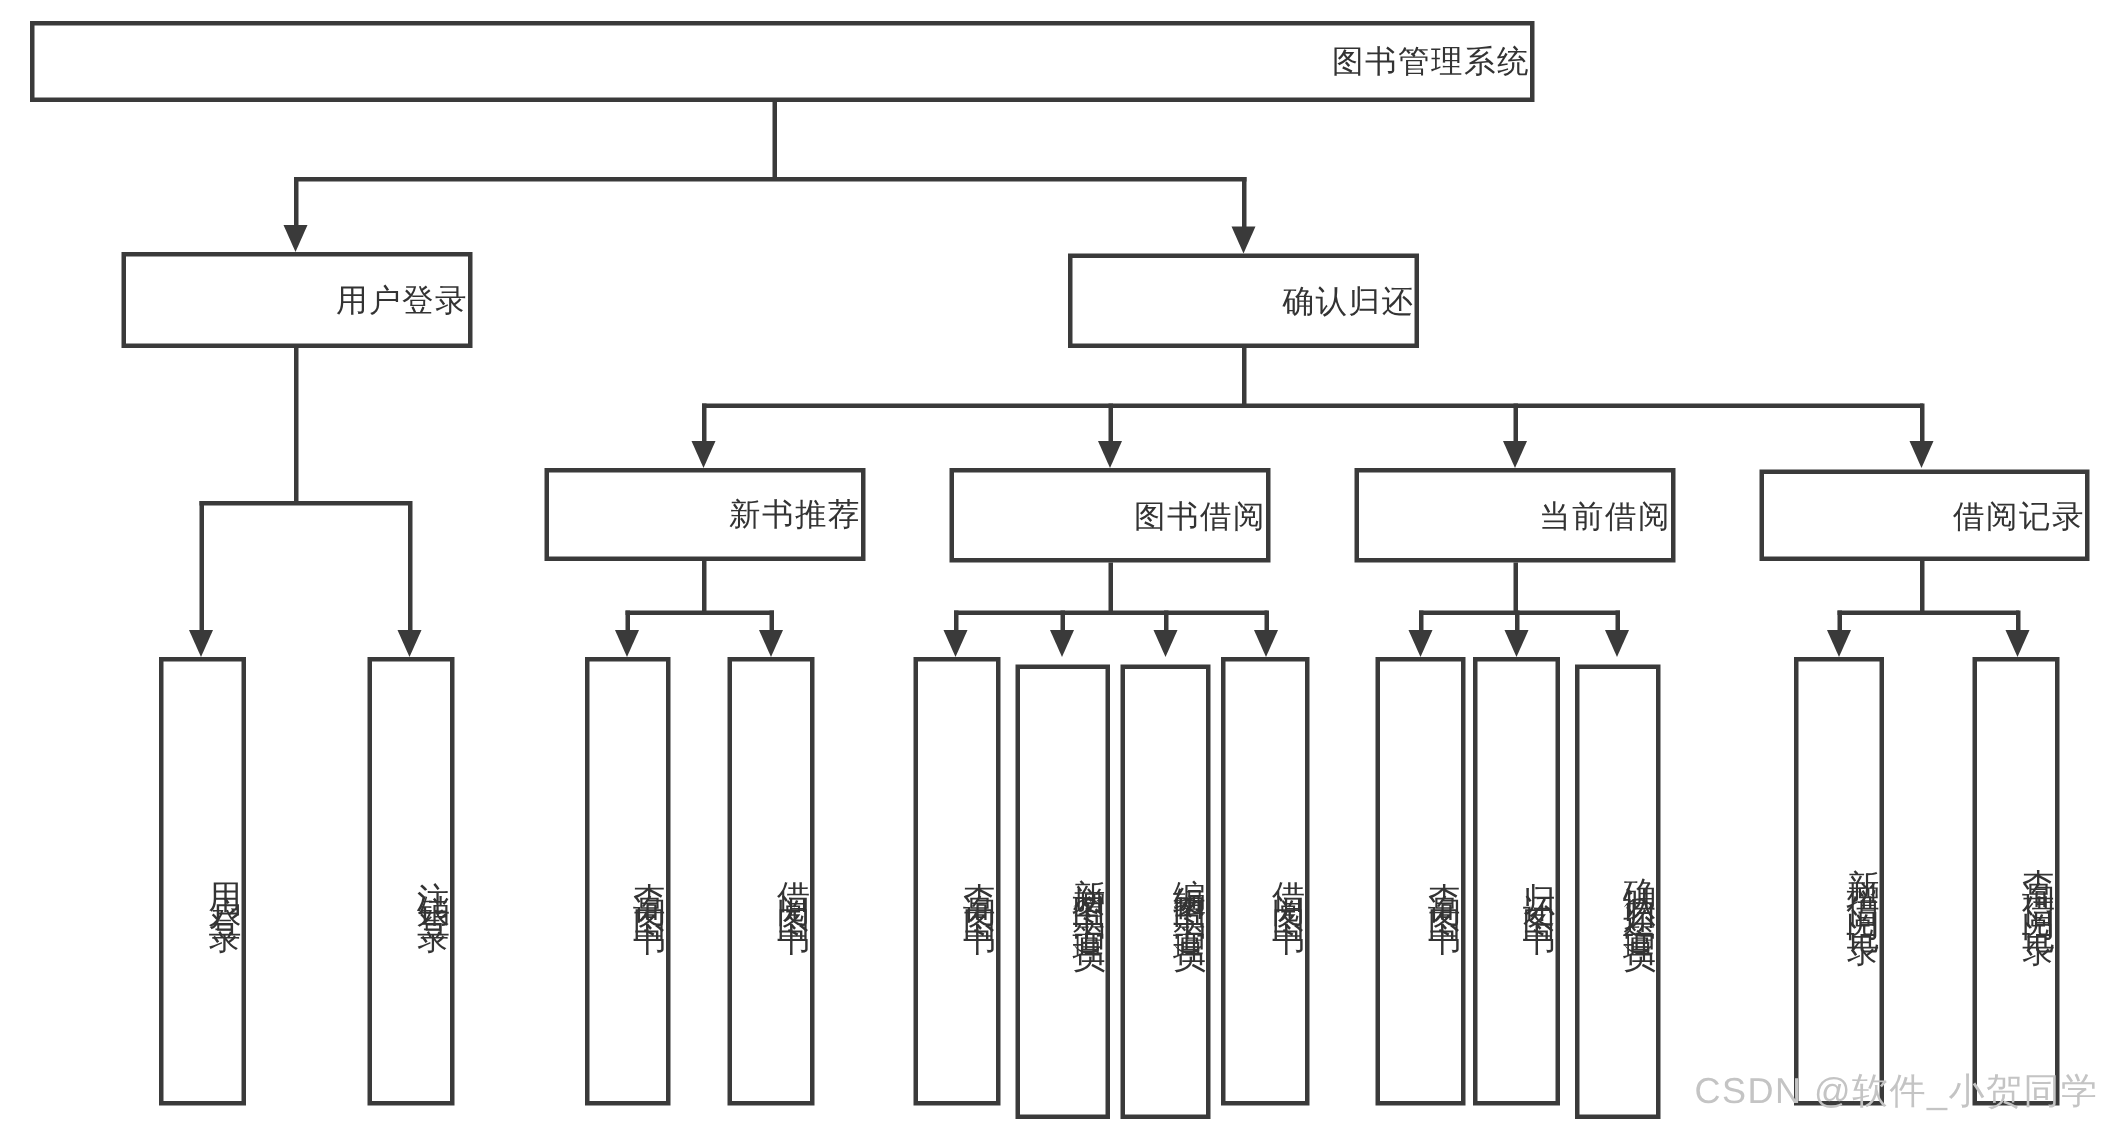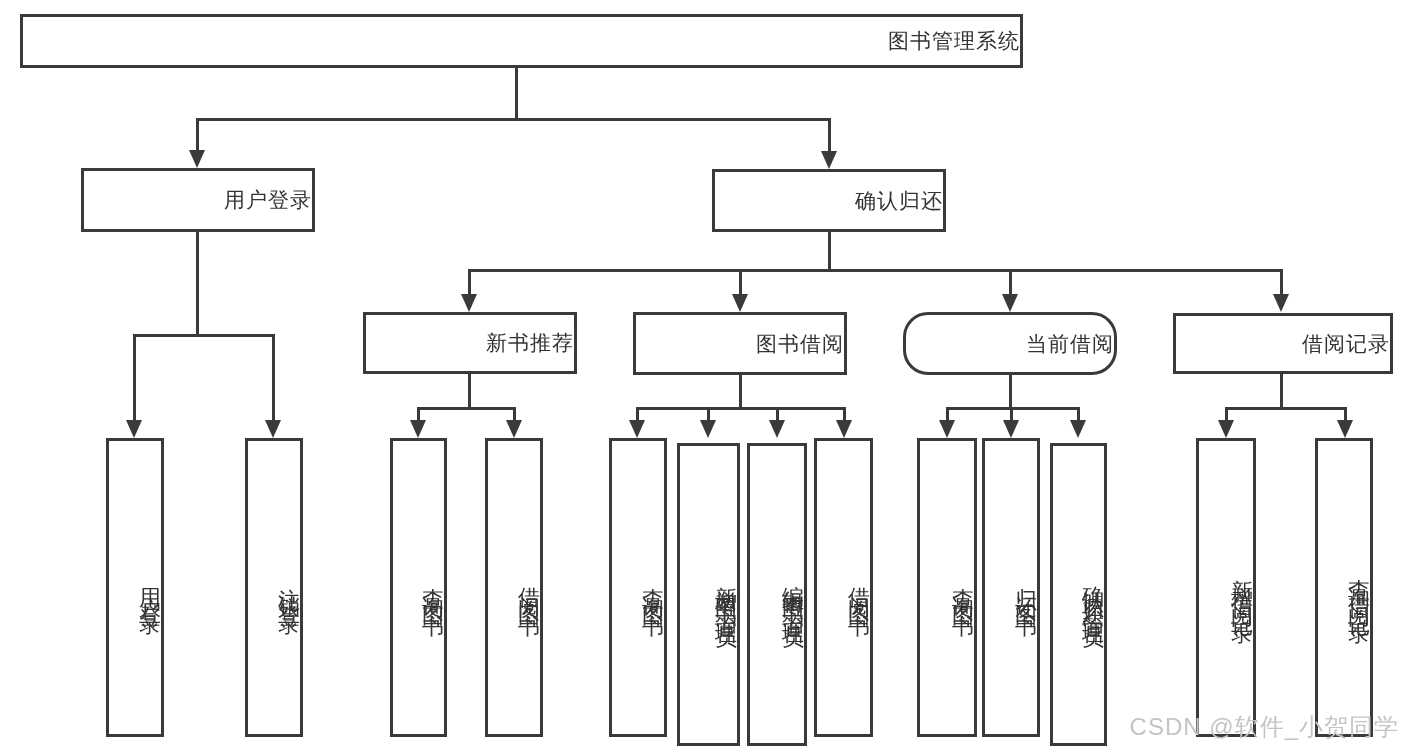--- a/index.html
+++ b/index.html
@@ -51,21 +51,21 @@
 </div>
 
 <div class="box" style="left:363px;top:312px;width:214px;height:62px;">
   <span>新书推荐</span>
 </div>
 
 <div class="box" style="left:633px;top:312px;width:214px;height:63px;">
   <span>图书借阅</span>
 </div>
 
-<div class="box" style="left:903px;top:312px;width:214px;height:63px;border-radius:25px;">
+<div class="box" style="left:903px;top:312px;width:214px;height:63px;">
   <span>当前借阅</span>
 </div>
 
 <div class="box" style="left:1173px;top:313px;width:220px;height:61px;">
   <span>借阅记录</span>
 </div>
 
 <div class="box leaf" style="left:106px;top:438px;width:58px;height:299px;">
   <span>用户登录</span>
 </div>

